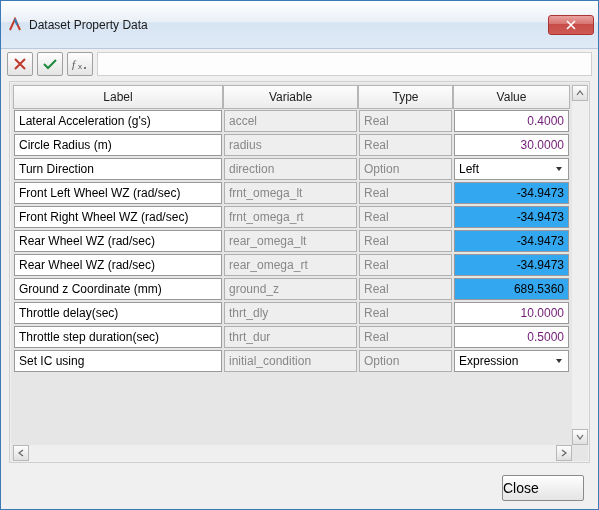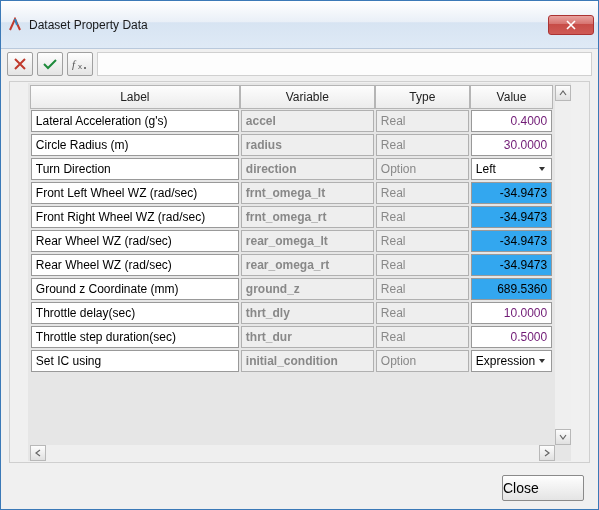--- a/index.html
+++ b/index.html
@@ -70,21 +70,20 @@
   }
   .content {
     flex: 1;
     margin: 2px 8px 4px 8px;
     border: 1px solid #cfcfcf;
     background: #f0f0f0;
     display: flex;
     flex-direction: column;
     padding: 1px;
     position: relative;
-    align-items: center;
   }
   .grid-wrap {
     flex: 1;
     background: #e6e6e6;
     position: relative;
     overflow: hidden;
     padding-right: 16px;
     padding-bottom: 16px;
   }
   .grid-inner {
@@ -114,21 +113,21 @@
     height: 22px;
     line-height: 20px;
     padding: 0 4px;
     margin: 1px 1px;
     font-size: 12px;
     background: #fff;
     overflow: hidden;
     white-space: nowrap;
   }
   .cell.label { color: #000; background:#fff; }
-  .cell.var   { color: #888; background:#eeeeee; border-color:#b0b0b0;font-weight:bold; }
+  .cell.var   { color: #888; background:#eeeeee; border-color:#b0b0b0; }
   .cell.type  { color: #888; background:#eeeeee; border-color:#b0b0b0; }
   .cell.value { color: #701a75; background:#fff; text-align: right; }
   .cell.value.hl { background:#33a7ef; color:#000; }
   .cell.select {
     display:flex; align-items:center; justify-content:space-between;
     background:#fff; cursor:pointer; padding-right:2px;
   }
   .cell.select .tri {
     width:14px; height:16px; display:flex; align-items:center; justify-content:center;
   }

